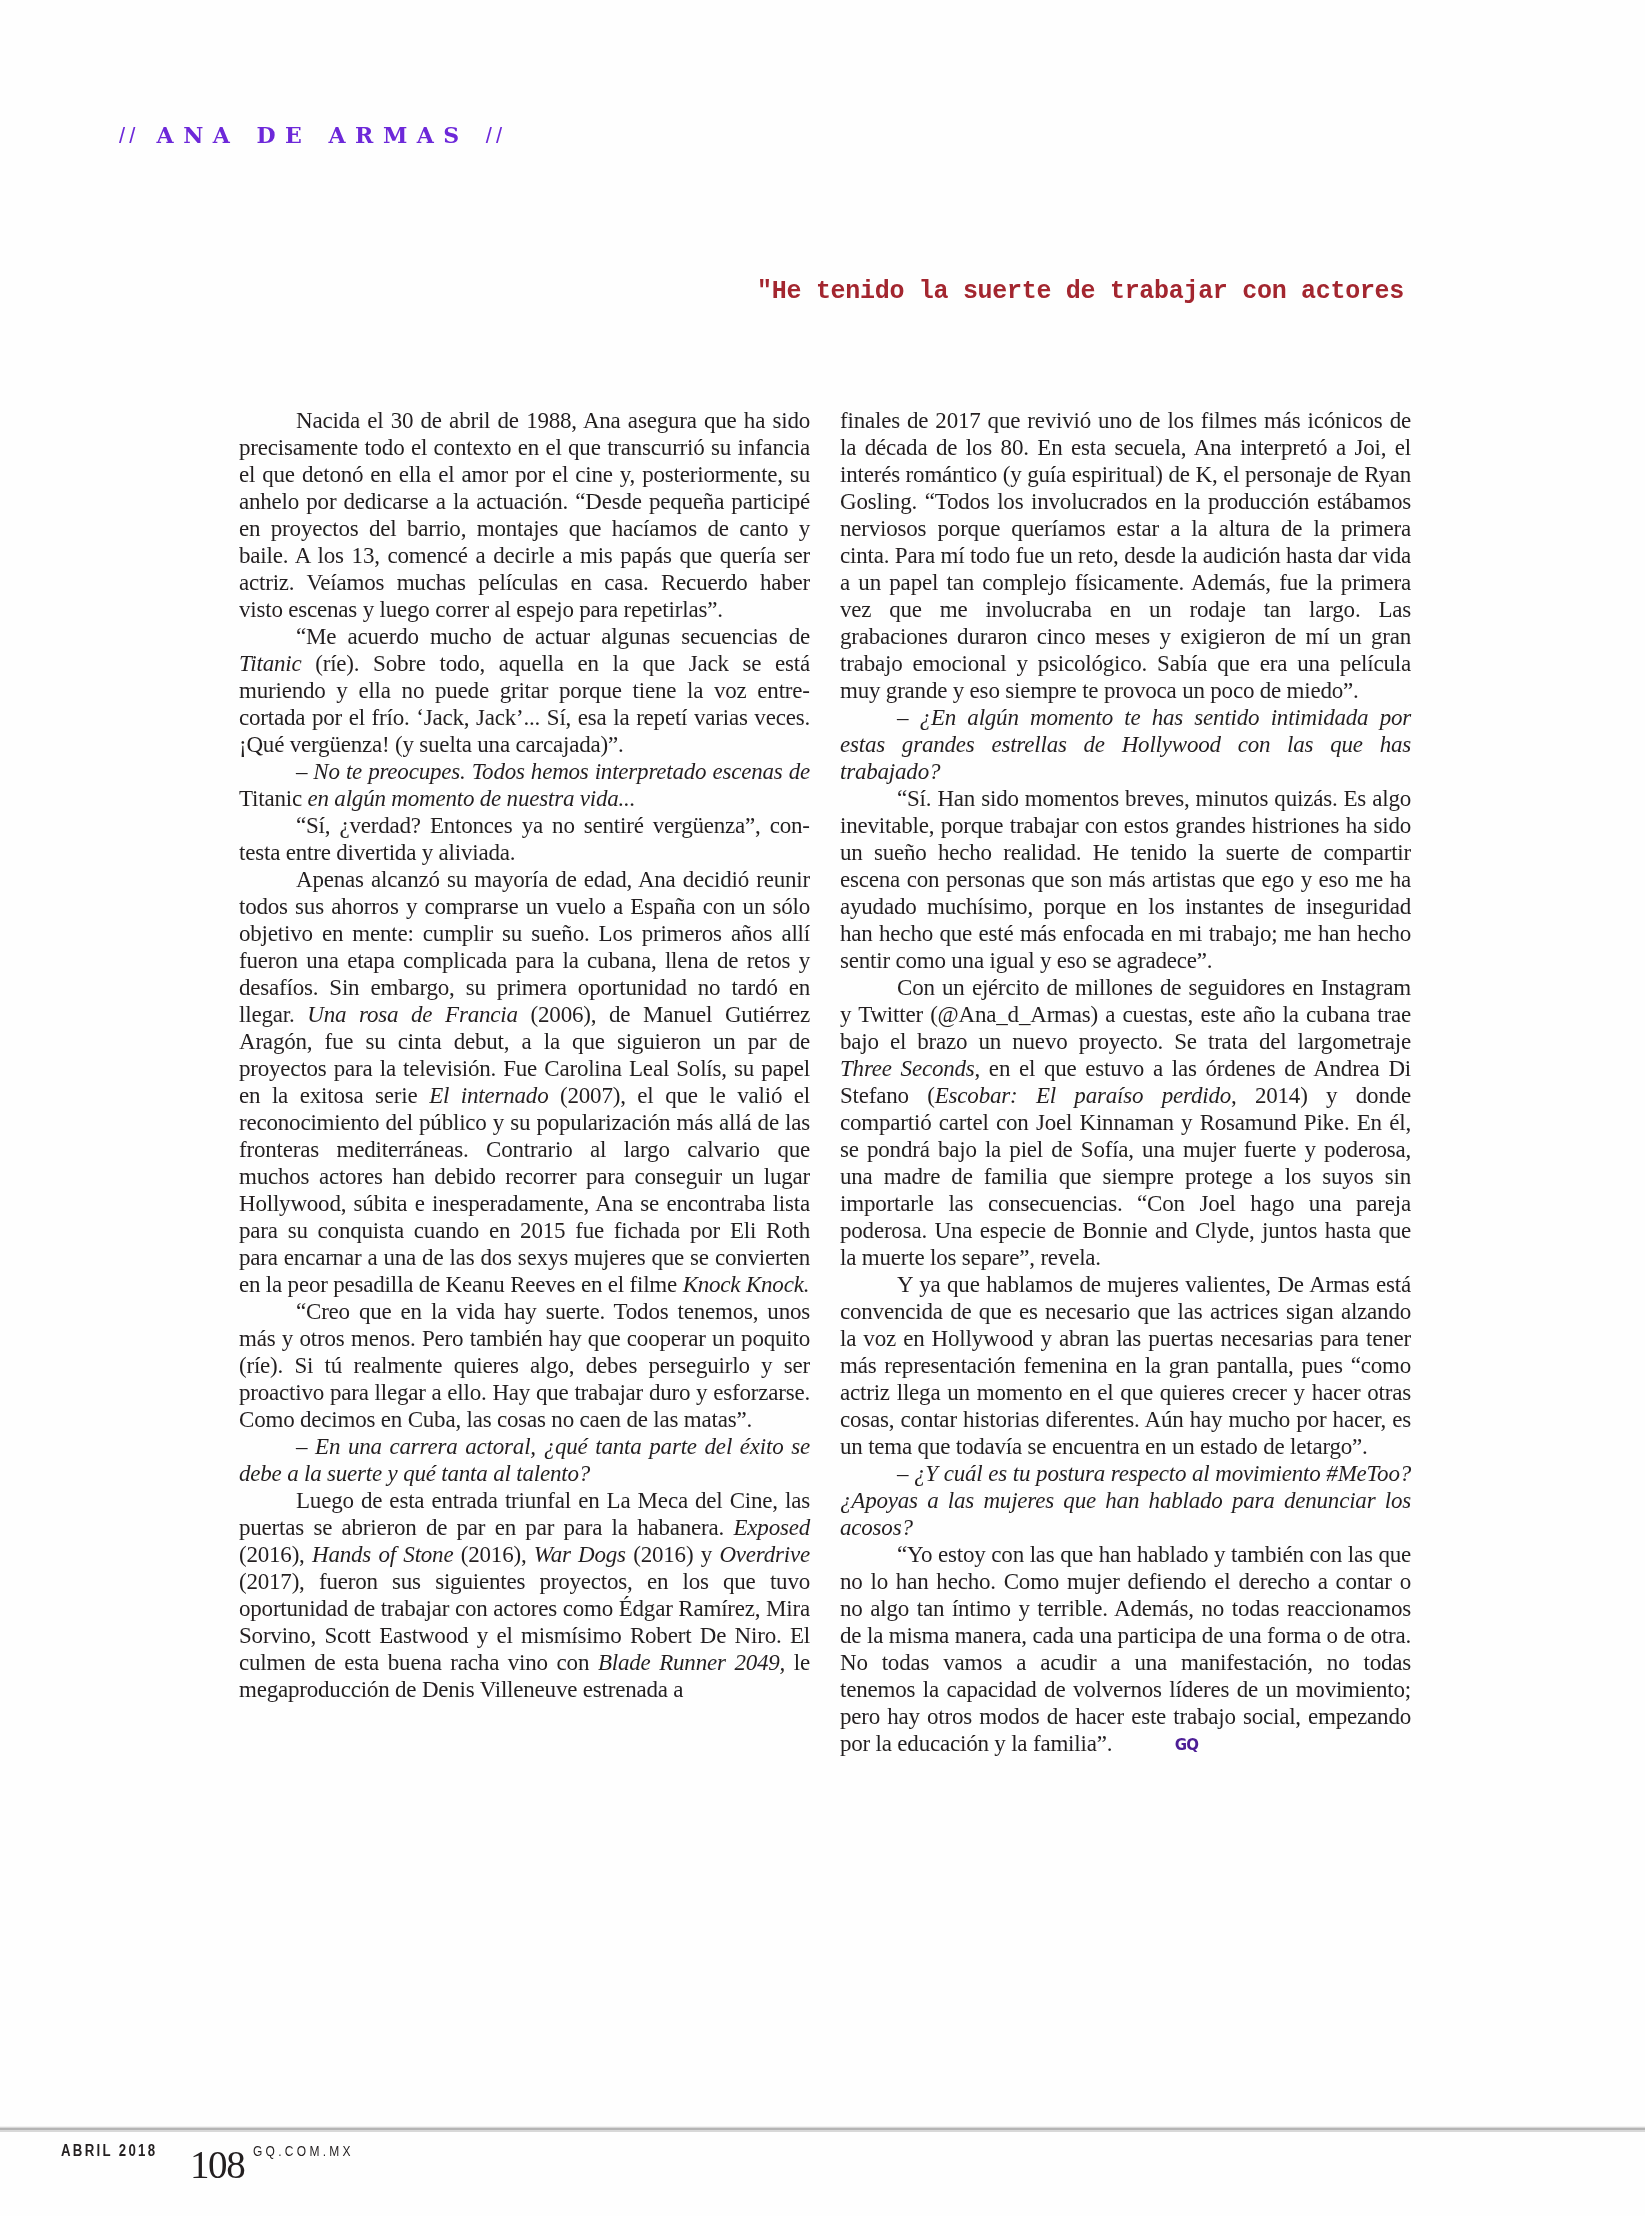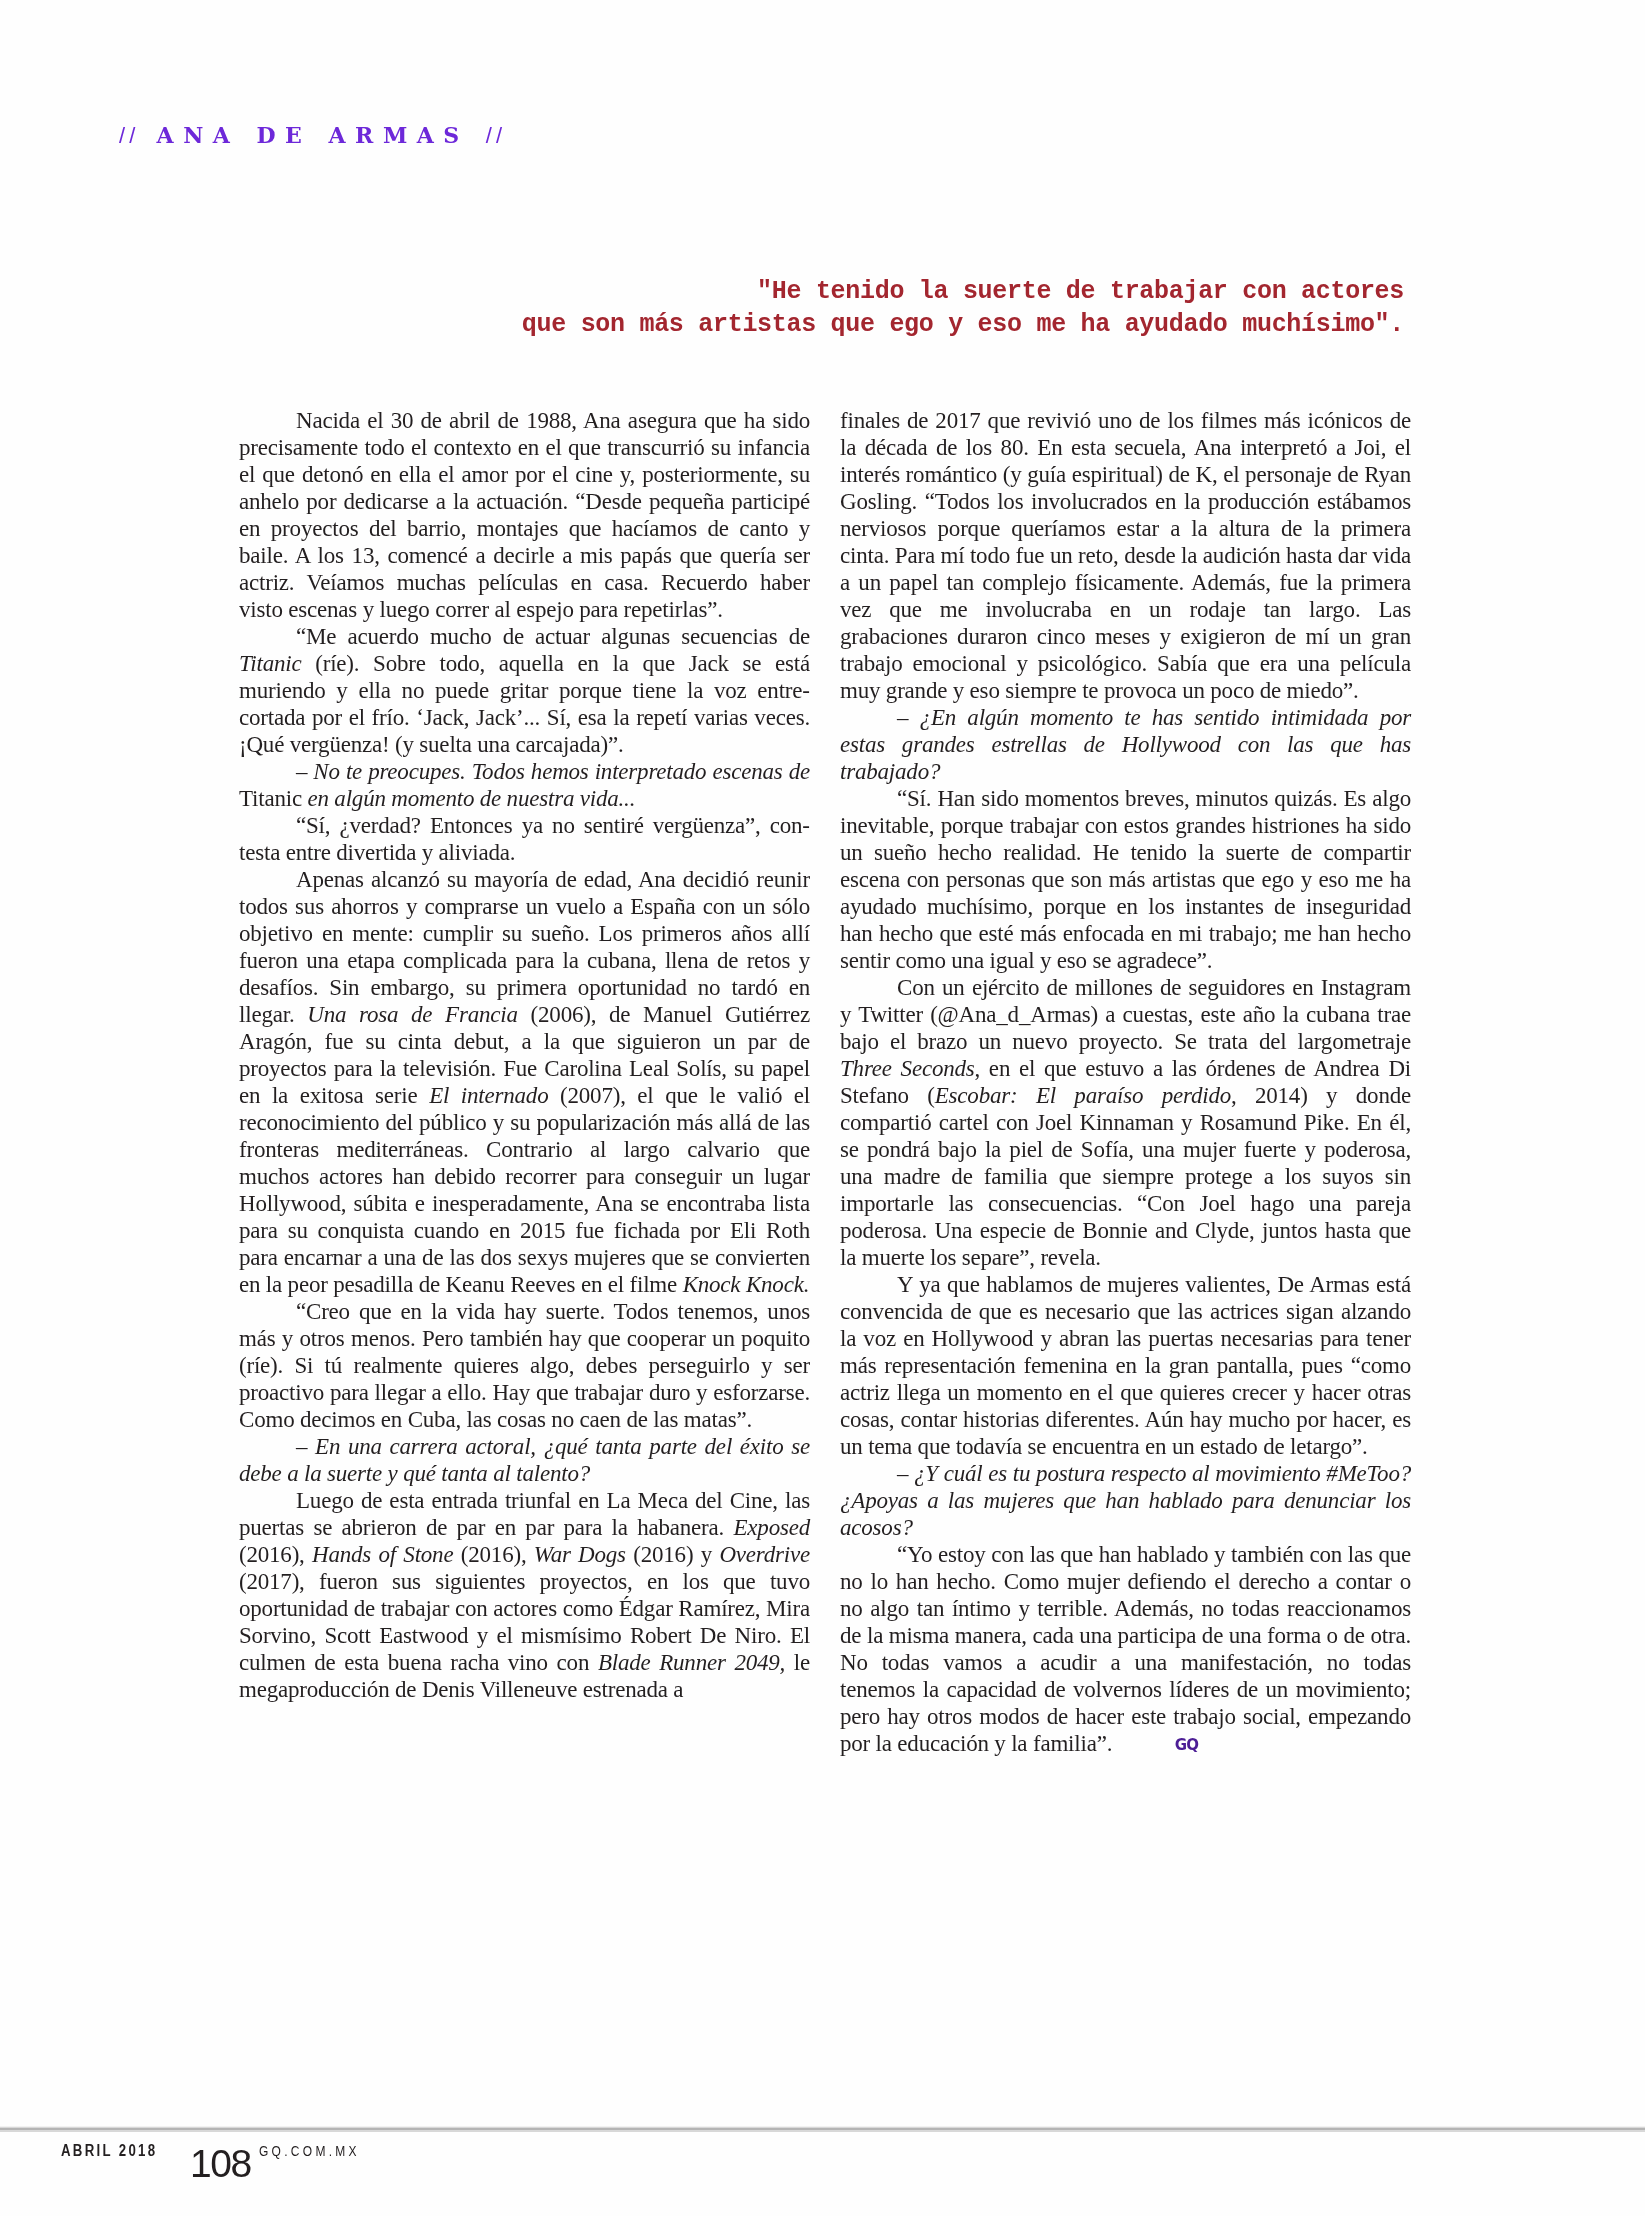--- a/index.html
+++ b/index.html
@@ -39,39 +39,38 @@
   .footer-rule::after { content: ""; position: absolute; left: 0; right: 0; top: 1.4px; height: 1.4px; background: #b4b4b4; }
   .footer {
     position: absolute; left: 61px; top: 2142px; white-space: nowrap;
     display: flex; align-items: flex-start;
   }
   .footer .date {
     font-family: "Liberation Sans", sans-serif; font-weight: bold; font-size: 15.6px;
     letter-spacing: 2.7px; transform: scaleX(0.85); transform-origin: left; display: inline-block; width: 129px;
   }
   .footer .page {
-    font-family: Liberation Sans, sans-serif; font-size: 39px; margin: 0 8.2px 0 0; letter-spacing: -1.4px;
+    font-family: Liberation Serif, serif; font-size: 39px; margin: 0 8.2px 0 0; letter-spacing: -1.4px;
   }
   .footer .site {
     font-family: "Liberation Sans", sans-serif; font-size: 15px; letter-spacing: 4.1px;
     transform: scaleX(0.8); transform-origin: left; display: inline-block;
   }
 </style>
 </head>
 <body>
 
 <div class="section-tag">
   <span class="slash">//</span>
   <span>ANA DE ARMAS</span>
   <span class="slash">//</span>
 </div>
 
 <div class="pull-quote">
   <div>"He tenido la suerte de trabajar con actores</div>
-  <div>que son más artistas que ego y eso me ha ayudado muchísimo".</div>
 </div>
 
 <div class="col col-left" id="col-left">
     <p class="ind "><span>Nacida el 30 de abril de 1988, Ana asegura que ha sido precisamente todo el contexto en el que transcurrió su infancia el que detonó en ella el amor por el cine y, posteriormente, su anhelo por dedicarse a la actuación. “Desde pequeña participé en proyectos del barrio, mon­tajes que hacíamos de canto y baile. A los 13, comencé a decirle a mis papás que quería ser actriz. Veíamos muchas películas en casa. Recuerdo haber visto escenas y luego correr al espejo para repetirlas”.</span></p>
     <p class="ind "><span>“Me acuerdo mucho de actuar algunas secuencias de </span><em>Titanic</em><span> (ríe). Sobre todo, aquella en la que Jack se está muriendo y ella no puede gritar porque tiene la voz entre­cortada por el frío. ‘Jack, Jack’... Sí, esa la repetí varias veces. ¡Qué vergüenza! (y suelta una carcajada)”.</span></p>
     <p class="ind q"><span>– No te preocupes. Todos hemos interpretado escenas de </span><span class="up">Titanic</span><span> en algún momento de nuestra vida...</span></p>
     <p class="ind "><span>“Sí, ¿verdad? Entonces ya no sentiré vergüenza”, con­testa entre divertida y aliviada.</span></p>
     <p class="ind "><span>Apenas alcanzó su mayoría de edad, Ana decidió reunir todos sus ahorros y comprarse un vuelo a España con un sólo objetivo en mente: cumplir su sueño. Los primeros años allí fueron una etapa complicada para la cubana, llena de retos y desafíos. Sin embargo, su primera oportunidad no tardó en llegar. </span><em>Una rosa de Francia</em><span> (2006), de Manuel Gutiérrez Aragón, fue su cinta debut, a la que siguieron un par de proyectos para la televisión. Fue Carolina Leal Solís, su papel en la exitosa serie </span><em>El internado</em><span> (2007), el que le valió el reconocimiento del público y su popularización más allá de las fronteras mediterráneas. Contrario al largo calvario que muchos actores han debido recorrer para con­seguir un lugar Hollywood, súbita e inesperadamente, Ana se encontraba lista para su conquista cuando en 2015 fue fichada por Eli Roth para encarnar a una de las dos sexys mujeres que se convierten en la peor pesadilla de Keanu Reeves en el filme </span><em>Knock Knock.</em></p>
     <p class="ind "><span>“Creo que en la vida hay suerte. Todos tenemos, unos más y otros menos. Pero también hay que cooperar un poquito (ríe). Si tú realmente quieres algo, debes perseguirlo y ser proactivo para llegar a ello. Hay que trabajar duro y esforzarse. Como decimos en Cuba, las cosas no caen de las matas”.</span></p>
     <p class="ind q"><span>– En una carrera actoral, ¿qué tanta parte del éxito se debe a la suerte y qué tanta al talento?</span></p>

